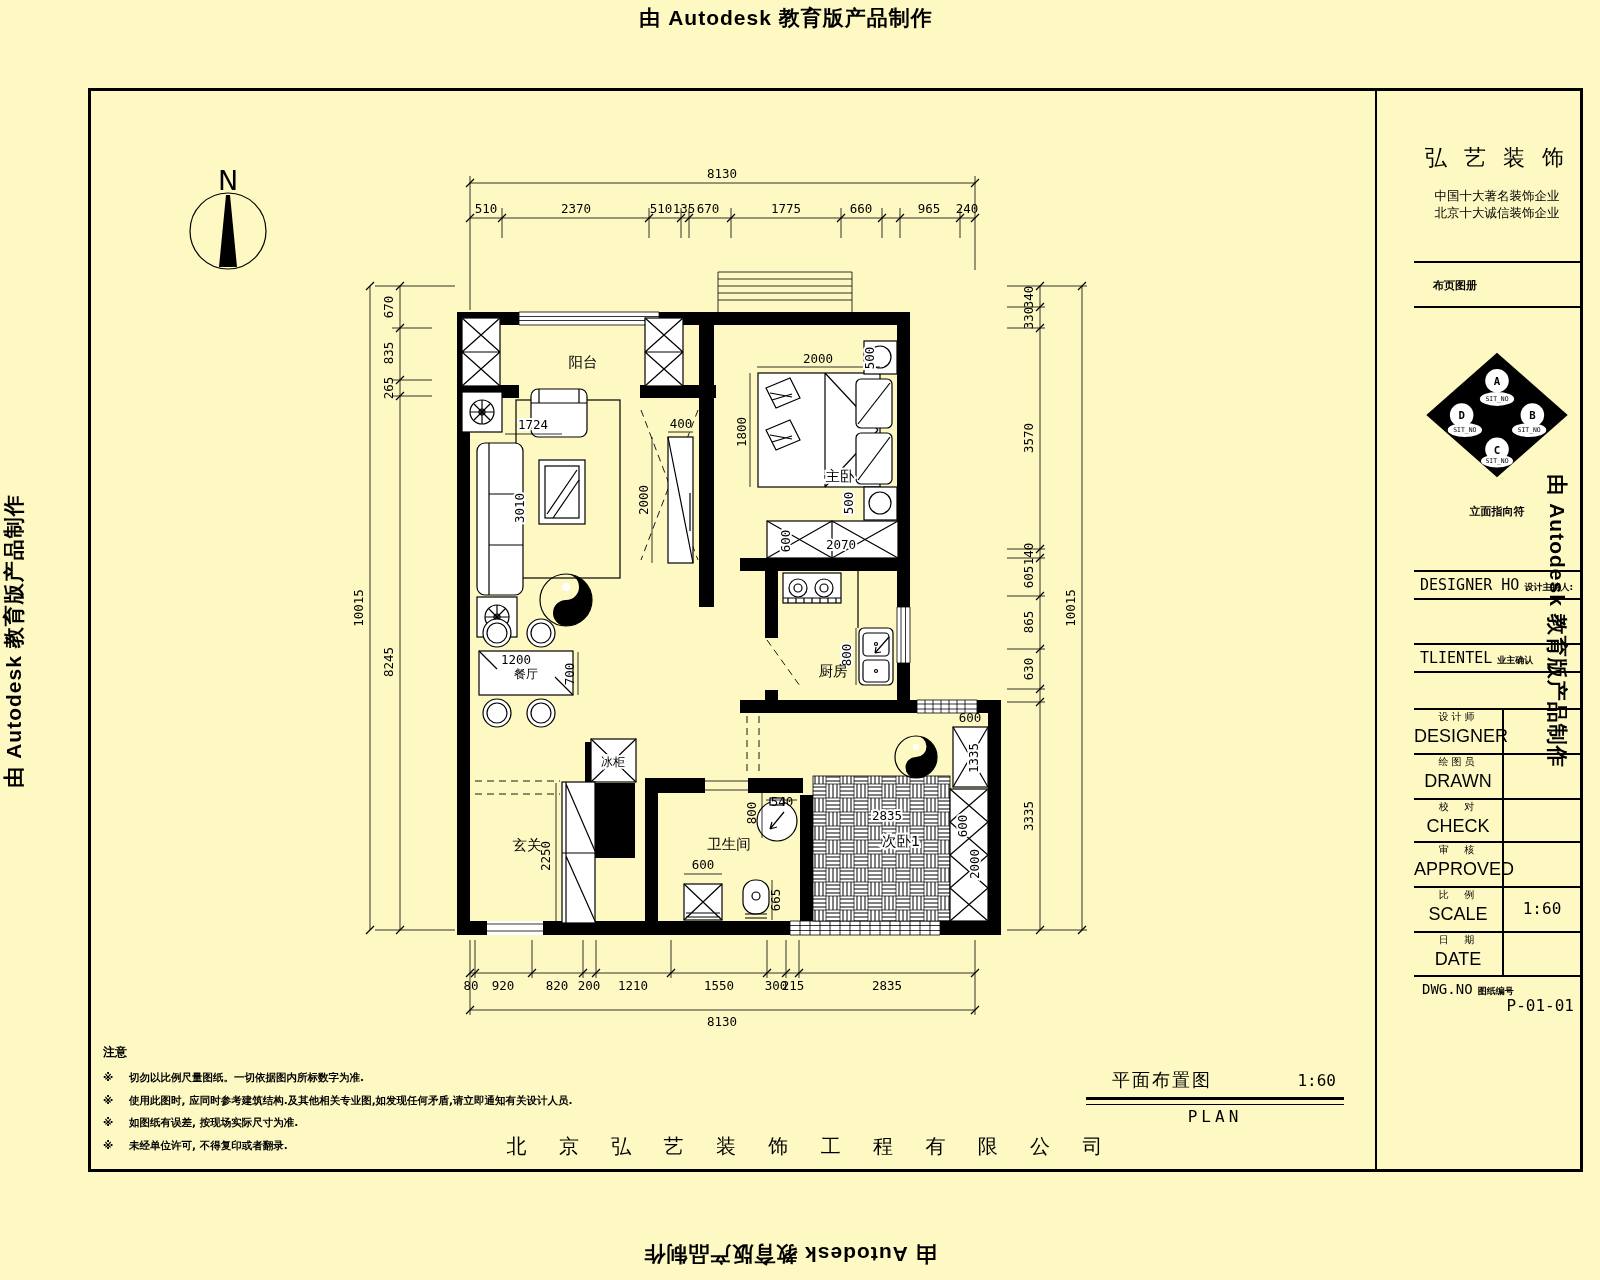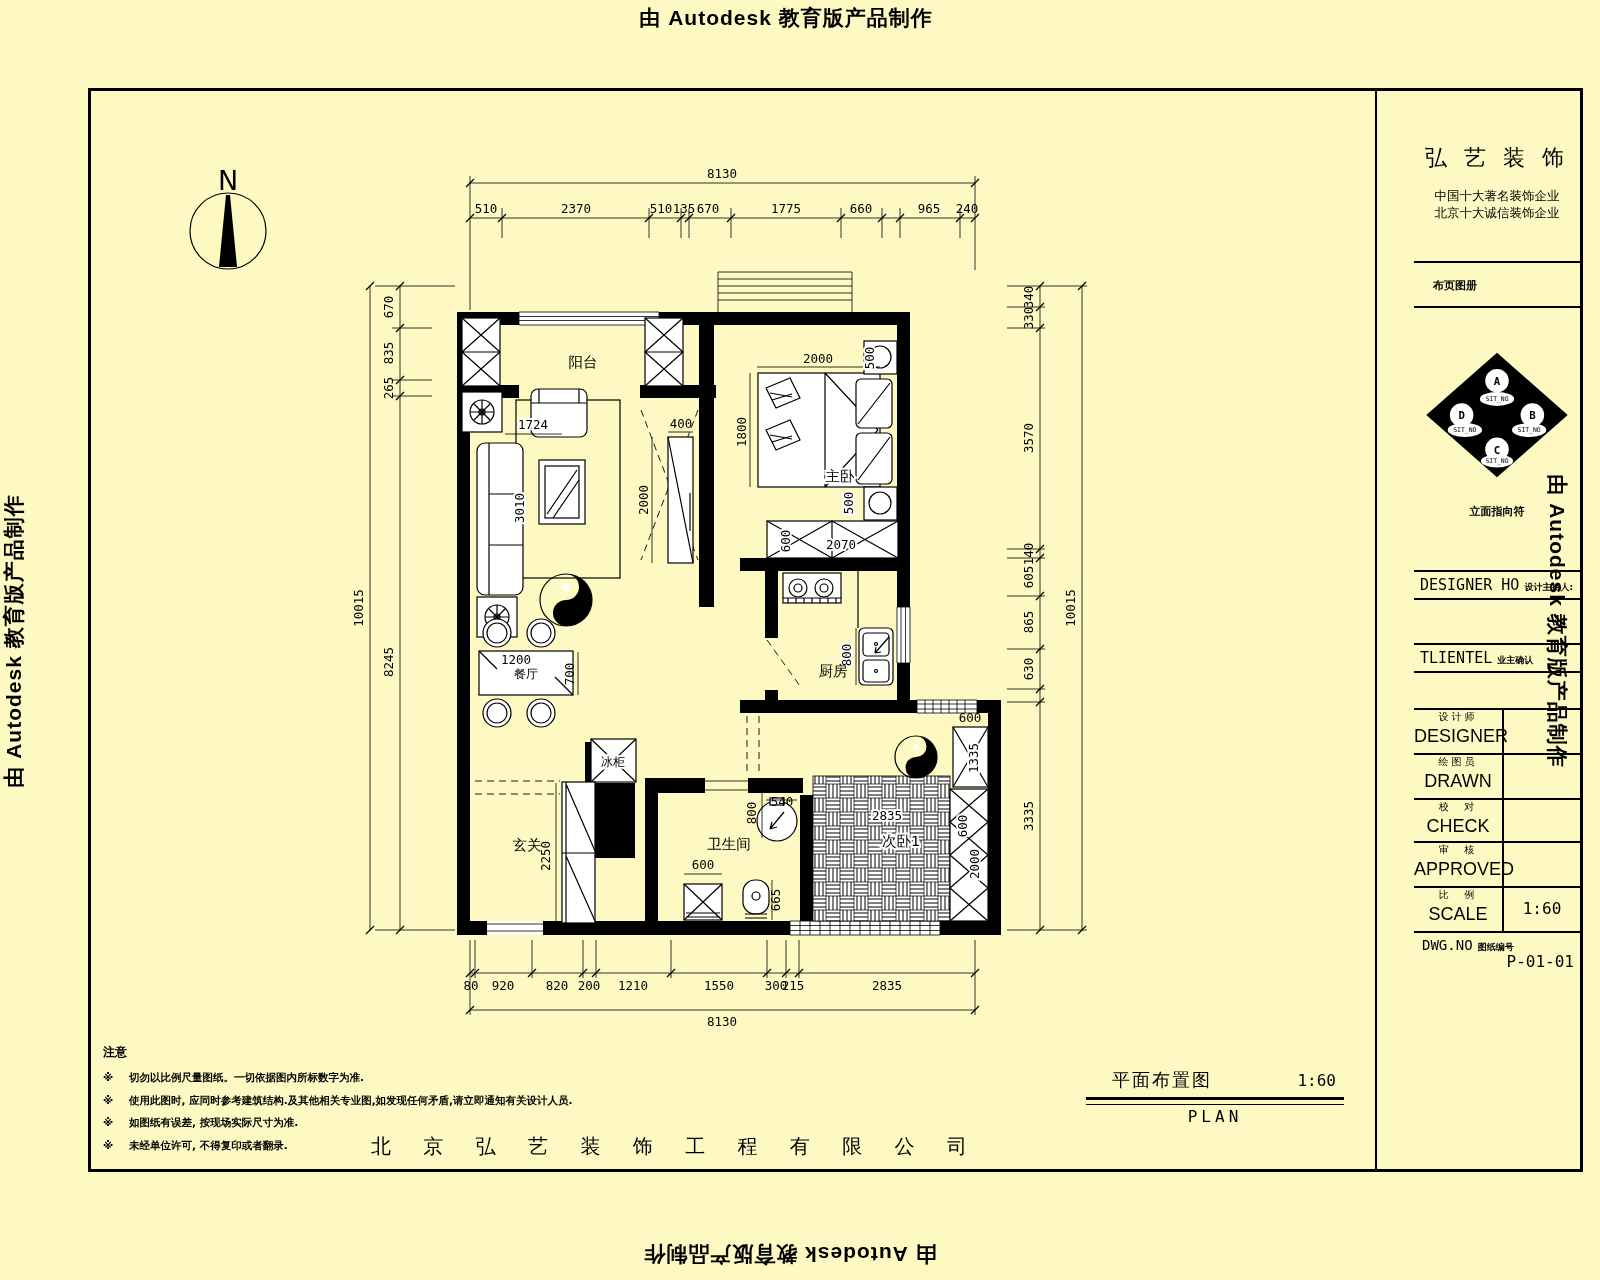--- a/index.html
+++ b/index.html
@@ -64,21 +64,21 @@
   .note-line .mk{width:26px;flex:none;}
   
   .caption{position:absolute;left:995px;top:977px;width:258px;z-index:3;}
   .cap-row{display:flex;align-items:baseline;padding:0 8px 0 26px;}
   .cap-title{font-size:18px;font-weight:500;letter-spacing:2px;}
   .cap-scale{margin-left:auto;font-size:16px;font-family:"DejaVu Sans Mono",monospace;}
   .cap-rule{margin-top:5px;height:4px;border-top:3px solid #000;border-bottom:1.5px solid #000;}
   .cap-sub{text-align:center;font-size:16px;letter-spacing:4px;margin-top:2px;
            font-family:"DejaVu Sans Mono",monospace;}
   
-  .footer-co{position:absolute;left:280px;top:1042px;width:880px;
+  .footer-co{position:absolute;left:280px;top:1042px;width:880px;text-align:center;
              font-size:20px;letter-spacing:13px;font-weight:500;z-index:3;white-space:nowrap;}
 </style>
 </head>
 <body>
 
 <div class="page">
 
   <div class="wm wm-top">由 Autodesk 教育版产品制作</div>
   <div class="wm wm-bottom">由 Autodesk 教育版产品制作</div>
   <div class="wm wm-left">由 Autodesk 教育版产品制作</div>
@@ -486,20 +486,27 @@
           </div>
         <div class="rc"></div>
       </div>
       <div class="tb-row tb-field">
         <div class="lc">
             <span class="cn">比  例</span>
             <span class="en">SCALE</span>
           </div>
         <div class="rc">1:60</div>
       </div>
+      <div class="tb-row tb-field" style="height:44px">
+        <div class="lc">
+            <span class="cn">日  期</span>
+            <span class="en">DATE</span>
+          </div>
+        <div class="rc"></div>
+      </div>
       <div class="tb-row tb-dwg">
         <span class="en">DWG.NO</span>
         <span class="cn">图纸编号</span>
         <div class="val">P-01-01</div>
       </div>
     </div>
 
     <div class="notes">
       <div class="notes-title">注意</div>
       <div class="note-line">

